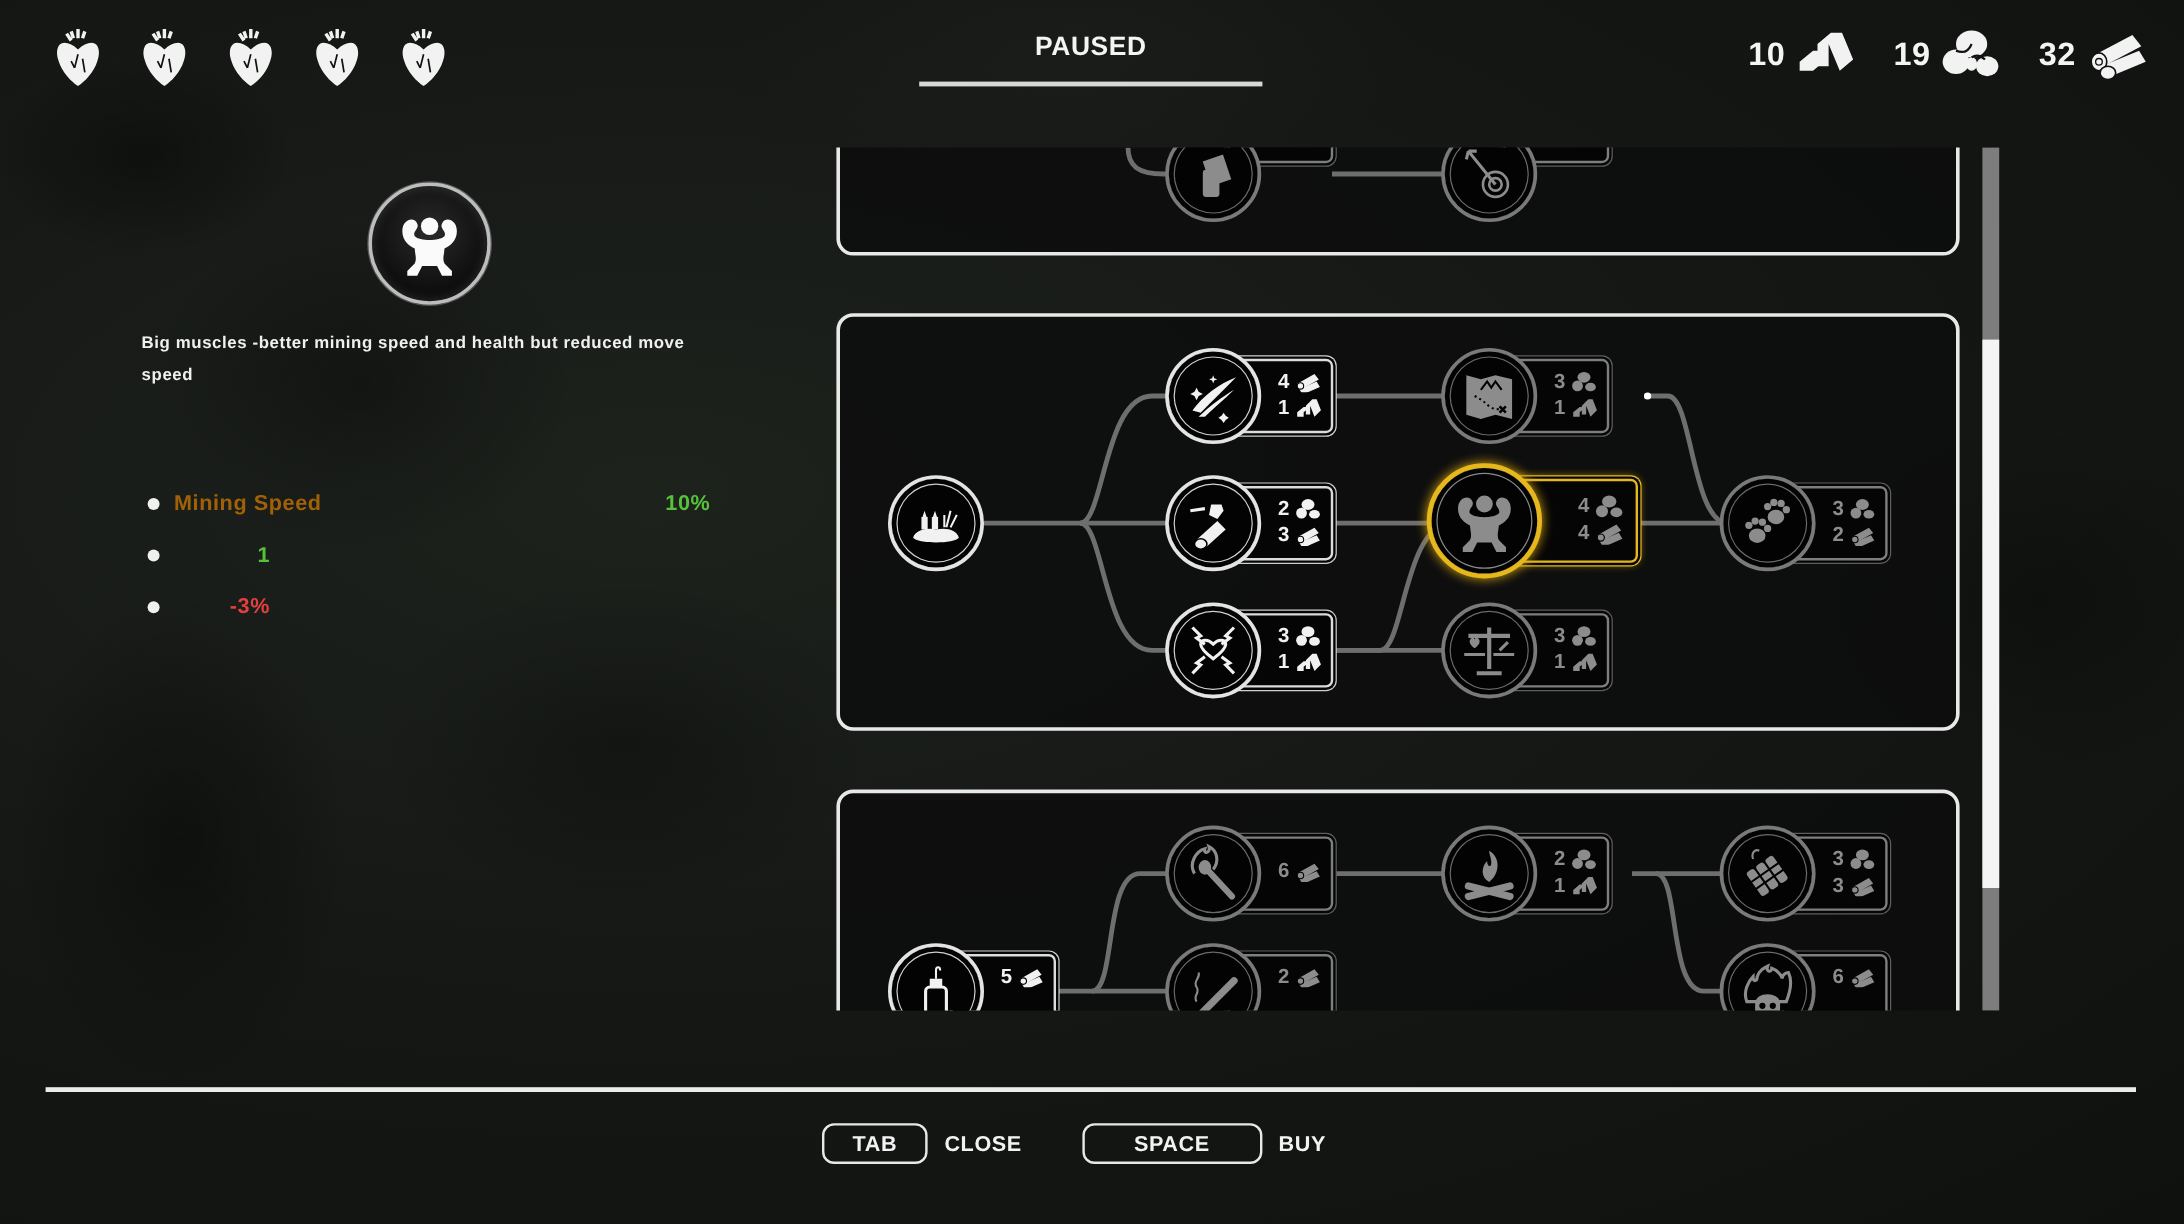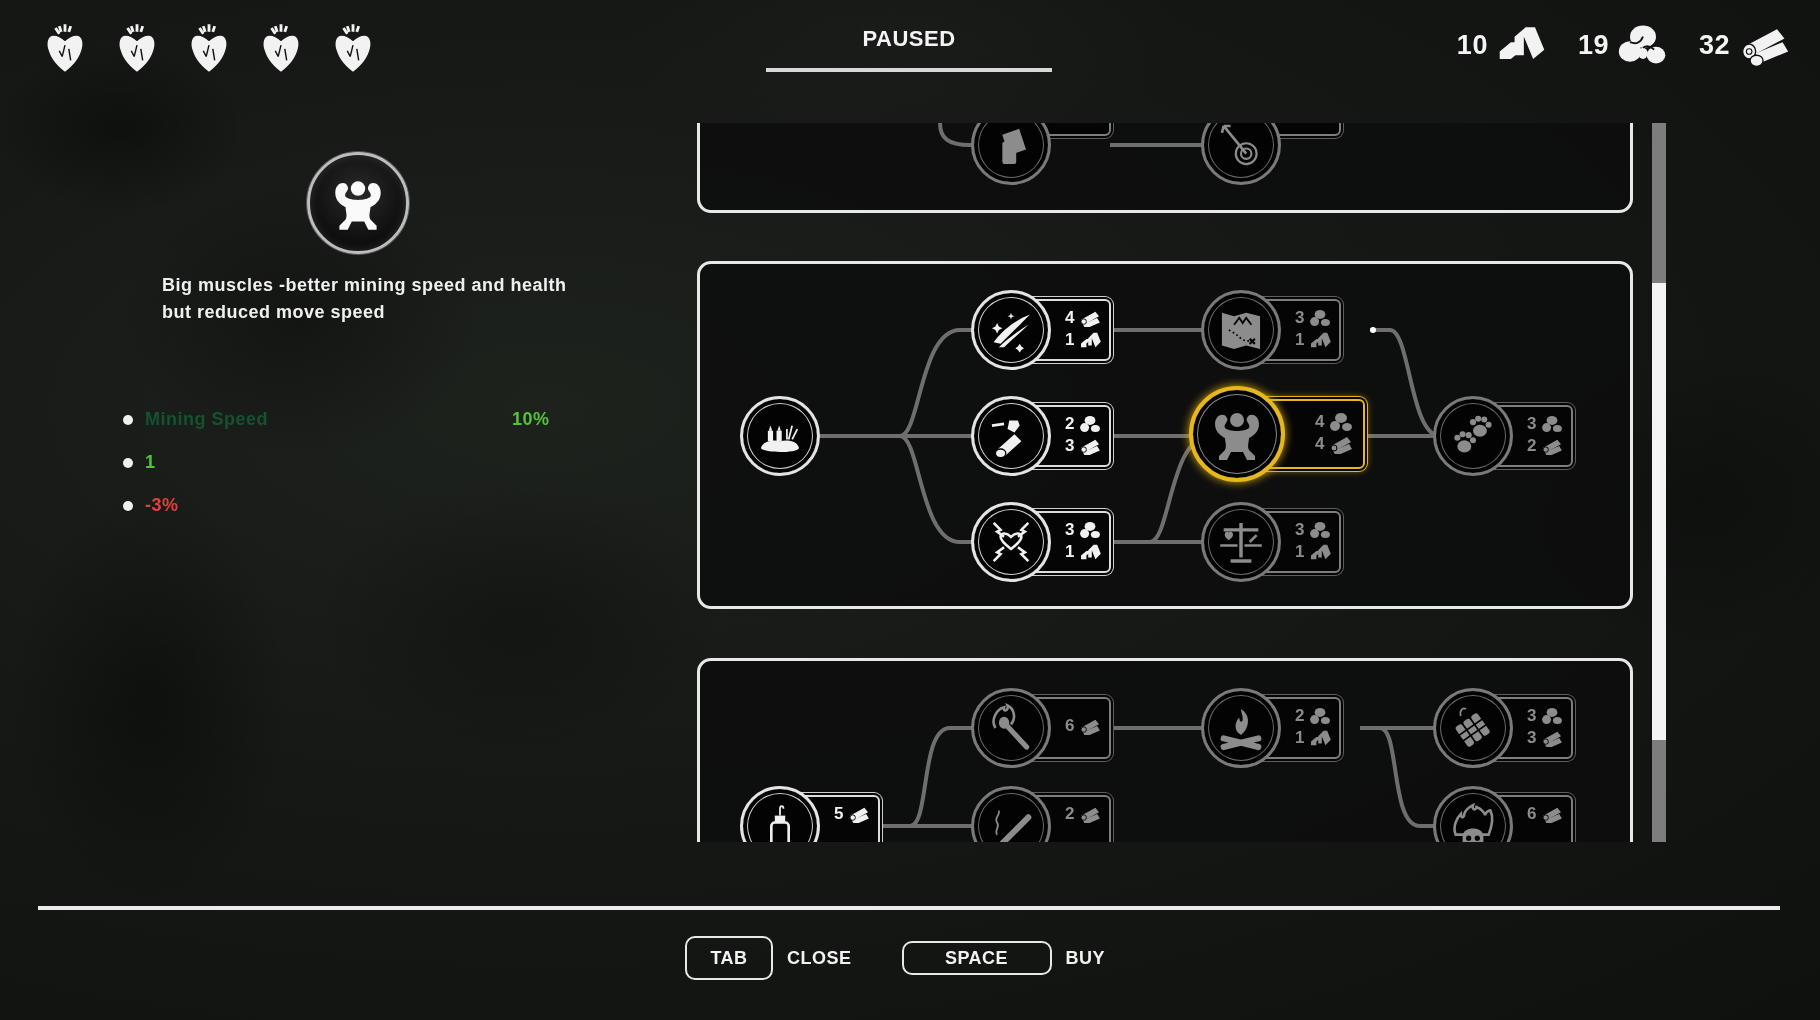--- a/index.html
+++ b/index.html
@@ -37,26 +37,26 @@
   .info { position: absolute; left: 118px; top: 130px; width: 480px; }
   .info-title { text-align: center; font-size: 50px; color: #ffffff; letter-spacing: 1px; margin-left: -4px; }
   .info-icon {
     width: 102px; height: 102px; border-radius: 50%;
     margin: 22px auto 0 auto;
     background: radial-gradient(circle at 50% 40%, #2a2a2a, #0a0a0a 75%);
     border: 3px solid #bdbdbd;
     box-shadow: 0 0 0 1px #555, inset 0 0 10px rgba(255,255,255,0.15);
     display: flex; align-items: center; justify-content: center;
   }
-  .info-desc { font-size: 18px; line-height: 27px; margin-top: 18px; color: #f0f0f0; margin-left: 44px; }
+  .info-desc { font-size: 14px; line-height: 27px; margin-top: 18px; color: #f0f0f0; }
   .stats { margin-top: 72px; }
   .stat { display: flex; align-items: center; height: 43px; font-size: 18px; }
   .stat-bullet { width: 10px; height: 10px; border-radius: 50%; background: #f0f0f0; margin-left: 5px; margin-right: 12px; }
-  .stat-label { flex: 1; color: #14532d; }
-  .stat-value { width: 80px; text-align: left; margin-right: 6px; }
+  .stat-label { flex: 1; color: #a16207; }
+  .stat-value { width: 80px; text-align: right; margin-right: 6px; }
   .pos { color: #56c23a; }
   .neg { color: #e04040; }
 
   
   .tree { position: absolute; left: 690px; top: 123px; width: 950px; height: 719px; overflow: hidden; }
   .panel {
     position: absolute; left: 7px; width: 936px;
     border: 3px solid #e8e8e8; border-radius: 14px;
     background: rgba(12,12,14,0.82);
   }
@@ -95,21 +95,21 @@
   .scroll-thumb { position: absolute; left: 0; top: 160px; width: 14px; height: 457px; background: #f4f4f4; }
 
   
   .footer-rule { position: absolute; left: 38px; top: 906px; width: 1742px; height: 4px; background: #ececec; }
   .keys { position: absolute; top: 936px; left: 685px; display: flex; align-items: center; }
   .key {
     border: 2px solid #e8e8e8; border-radius: 10px;
     display: flex; align-items: center; justify-content: center;
     font-size: 18px; color: #f2f2f2;
   }
-  .key-tab { width: 88px; height: 44px; }
+  .key-tab { width: 88px; height: 34px; }
   .key-space { width: 150px; height: 34px; margin-left: 50px; }
   .key-action { font-size: 18px; margin-left: 14px; color: #f2f2f2; }
 </style>
 </head>
 <body>
 
 <svg width="0" height="0" style="position:absolute">
   <defs>
     <symbol id="g-heart" viewBox="0 0 40 54">
       <path d="M14 4 l2 6 M20 2 l0 8 M26 4 l-2 6 M10 6 l4 6" stroke="currentColor" stroke-width="3" fill="none"></path>

